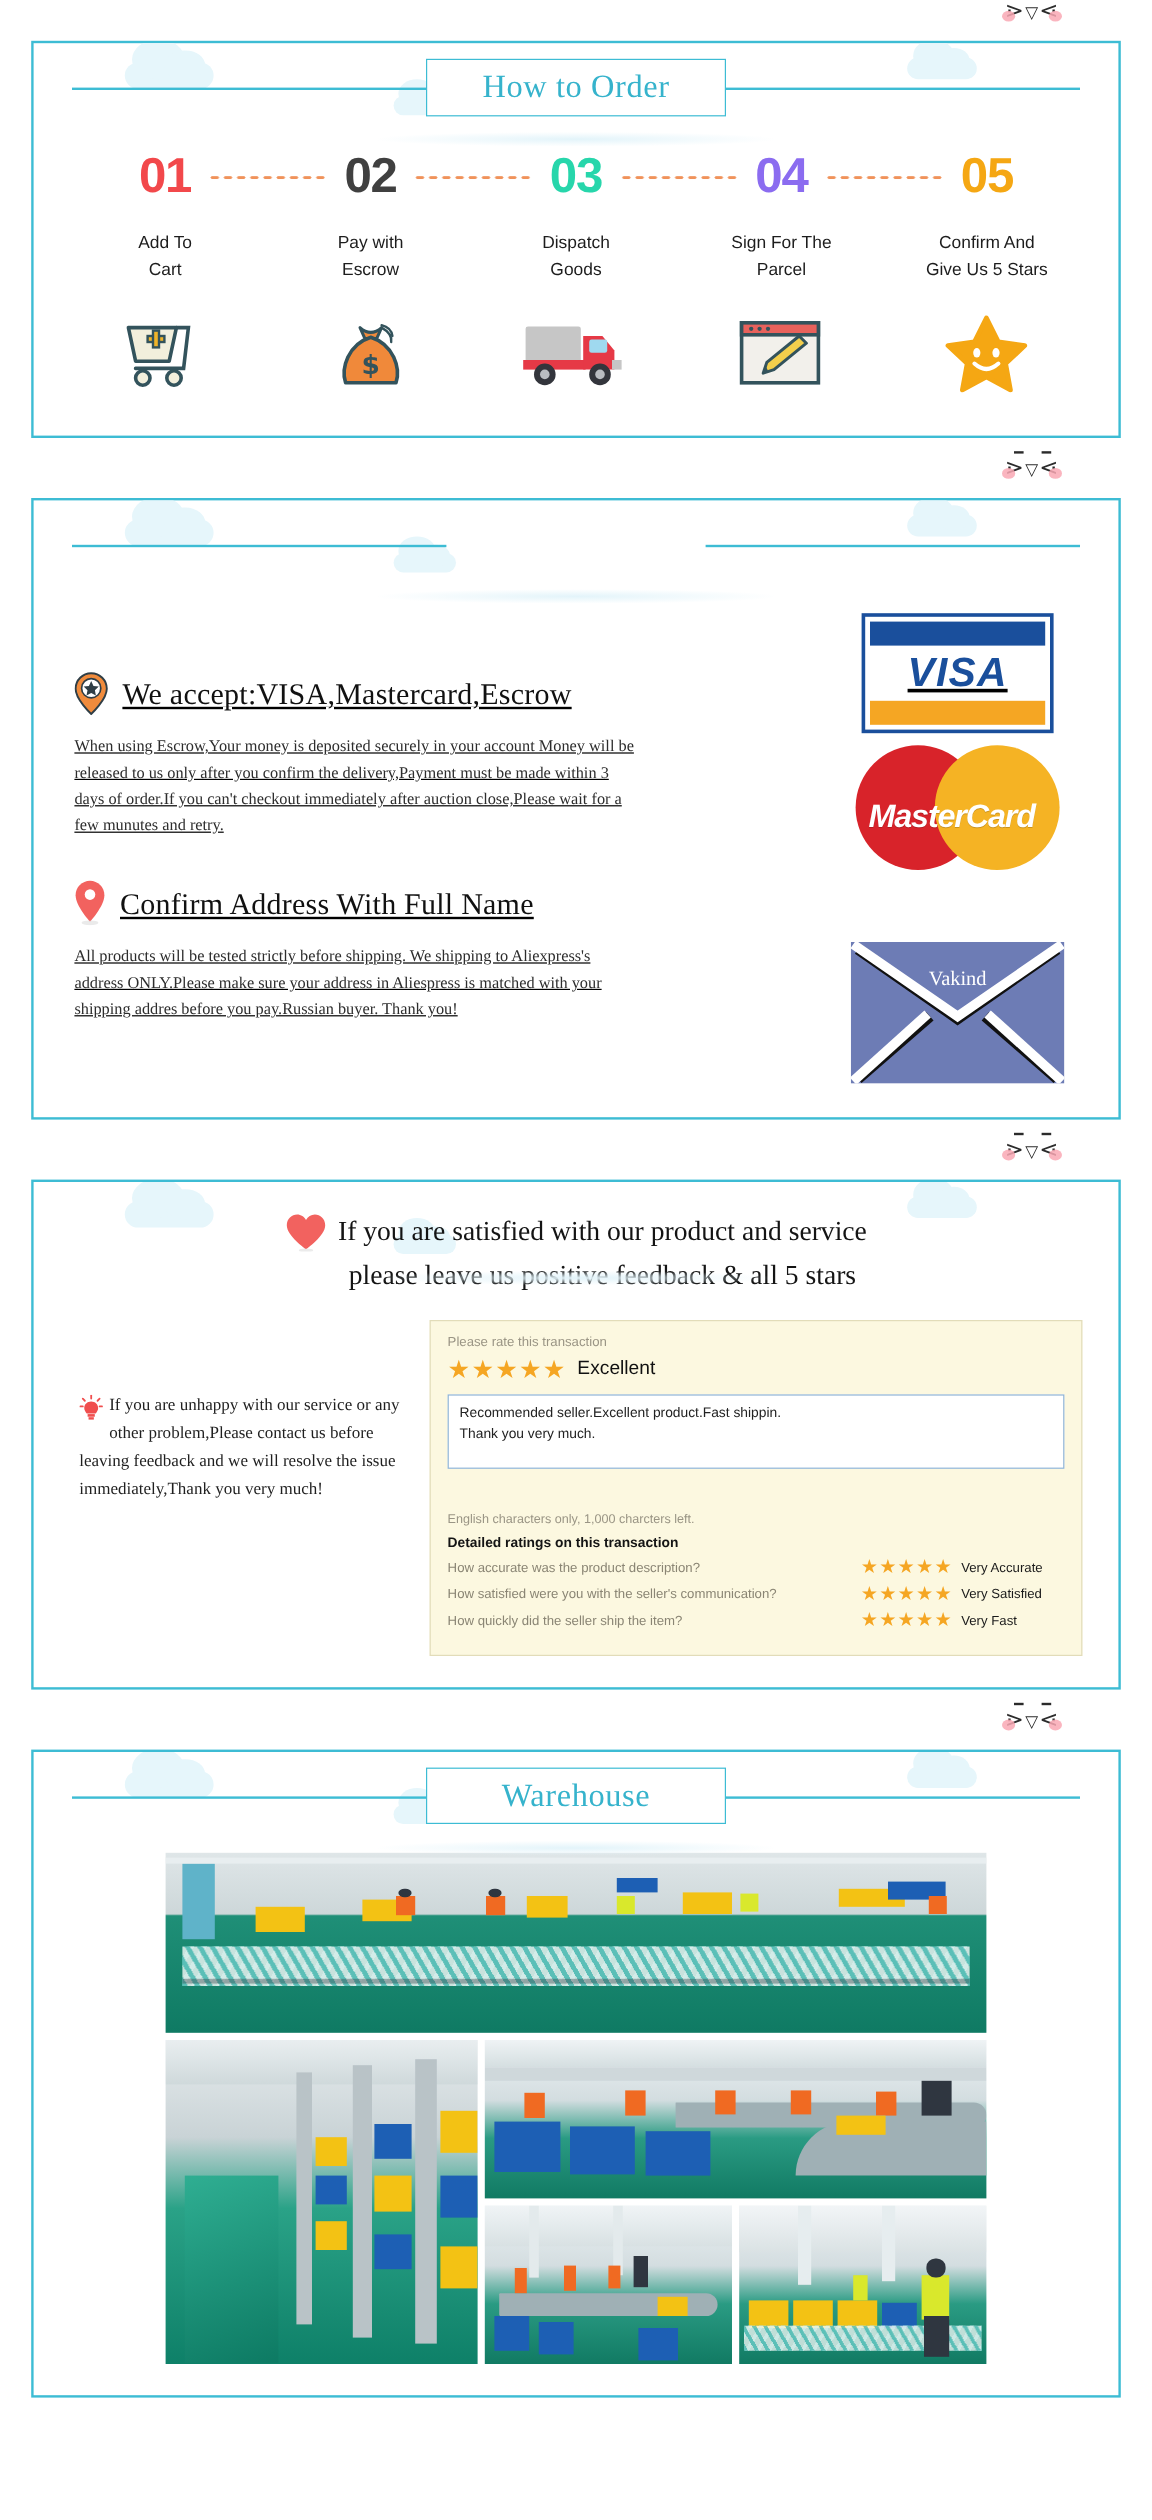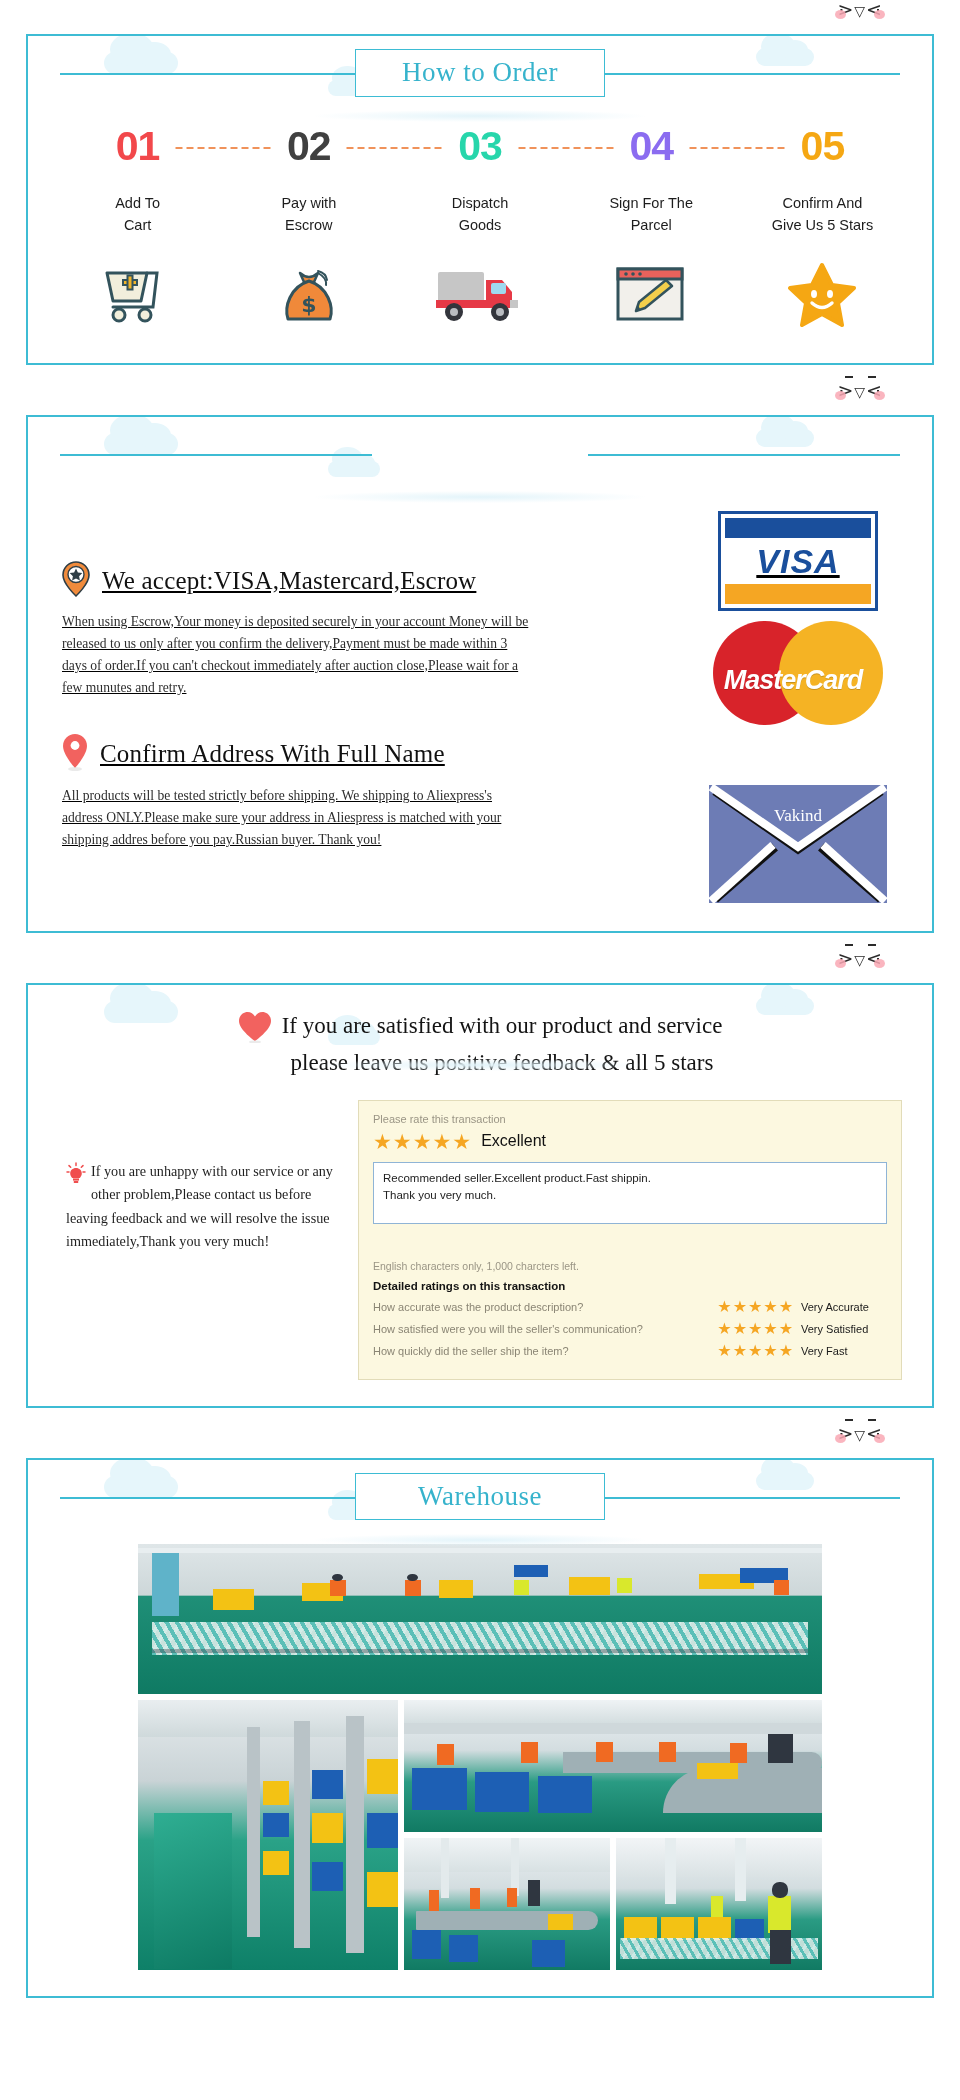--- a/index.html
+++ b/index.html
@@ -577,21 +577,21 @@
                   <span class="star sm">★</span>
                   <span class="star sm">★</span>
                   <span class="star sm">★</span>
                   <span class="star sm">★</span>
                   <span class="star sm">★</span>
                 </div>
                 <div class="dr-val">Very Accurate</div>
               </div>
 
               <div class="dr-row">
-                <div class="dr-q">How satisfied were you will the seller's communication?</div>
+                <div class="dr-q">How satisfied were you with the seller's communication?</div>
                 <div class="dr-stars">
                   <span class="star sm">★</span>
                   <span class="star sm">★</span>
                   <span class="star sm">★</span>
                   <span class="star sm">★</span>
                   <span class="star sm">★</span>
                 </div>
                 <div class="dr-val">Very Satisfied</div>
               </div>
 

